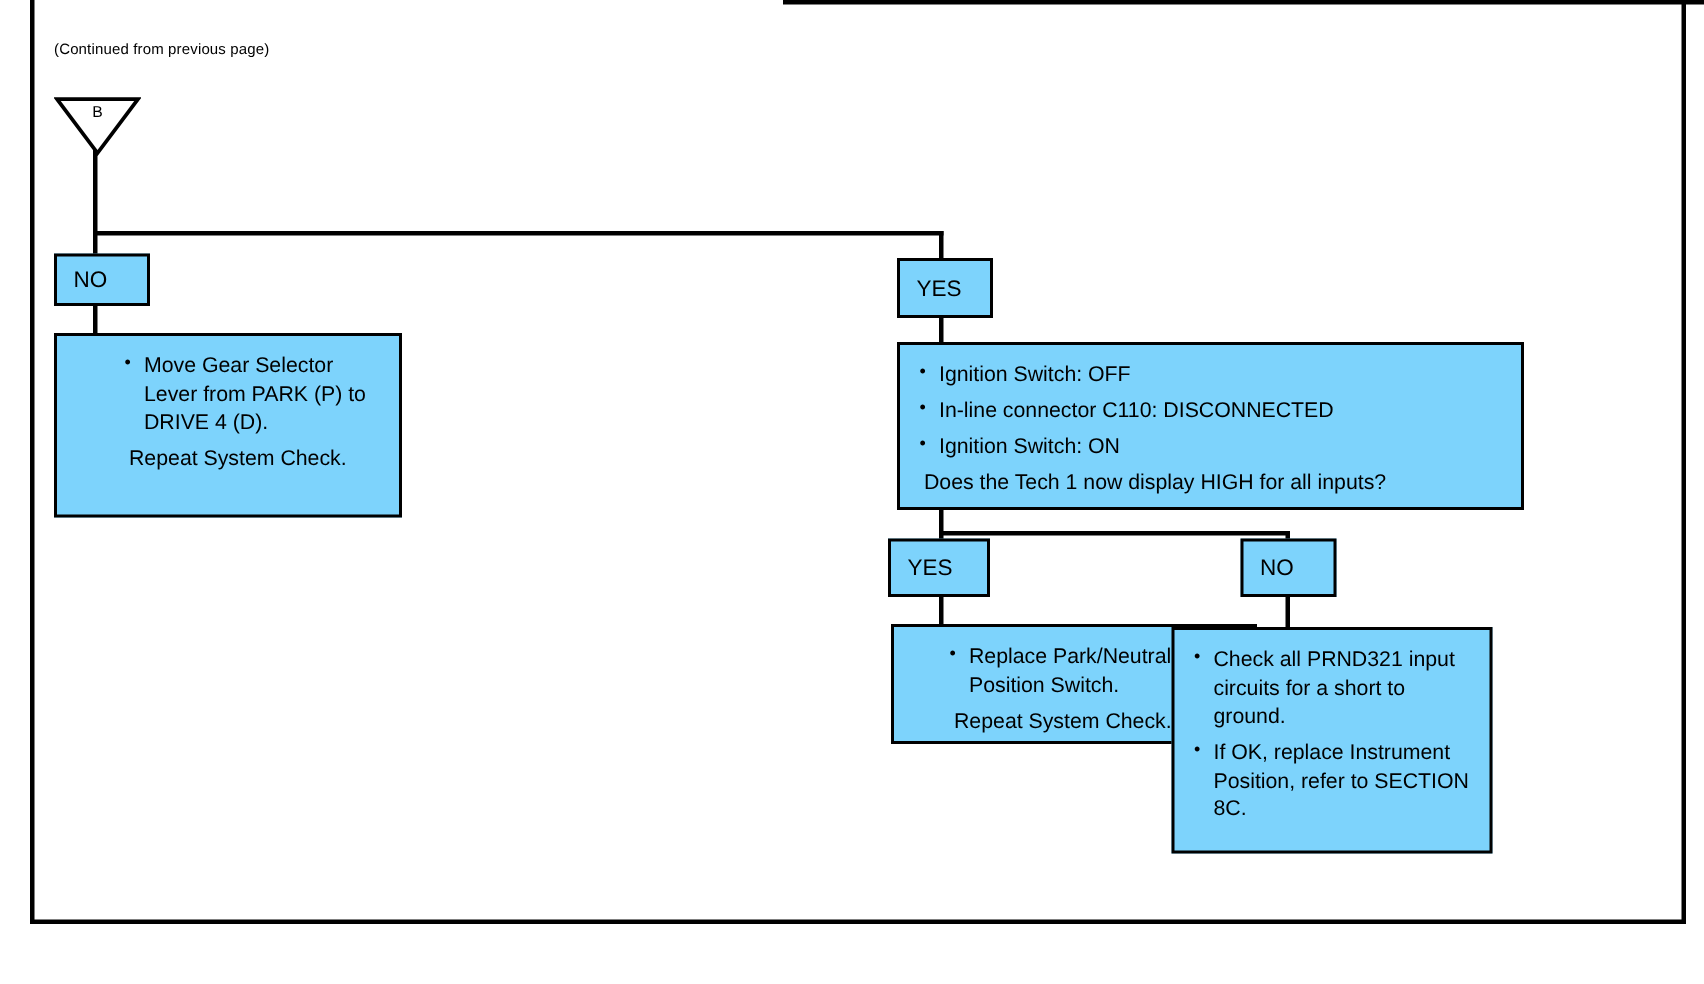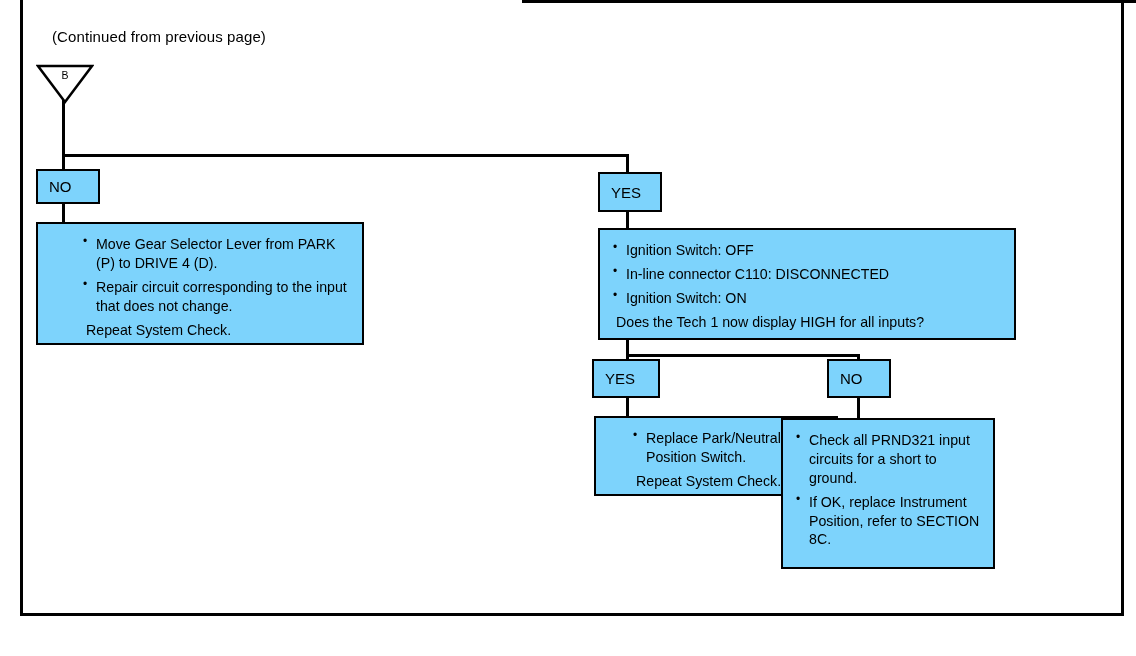--- a/index.html
+++ b/index.html
@@ -47,23 +47,23 @@
     left: 1121px;
     top: 0px;
     width: 3px;
     height: 616px;
     background: #000000;
   }
 
   
   .continued {
     position: absolute;
-    left: 52px;
+    left: 36px;
     top: 28px;
-    font-size: 15px;
+    font-size: 10px;
     letter-spacing: 0.1px;
     white-space: nowrap;
   }
 
   
   .connector {
     position: absolute;
     left: 36px;
     top: 64px;
     width: 58px;
@@ -153,24 +153,23 @@
   <div class="ln" style="left:62px; top:154px; width:3px; height:16px;"></div>
 
   <div class="ln" style="left:626px; top:154px; width:3px; height:18px;"></div>
 
   <div class="box label-box" style="left:36px; top:169px; width:64px; height:35px;">
     <span>NO</span>
   </div>
 
   <div class="ln" style="left:62px; top:204px; width:3px; height:20px;"></div>
 
-  <div class="box content-box" style="left:36px; top:222px; width:328px; height:123px;padding-left:44px;">
+  <div class="box content-box" style="left:36px; top:222px; width:232px; height:123px;padding-left:44px;">
     <ul>
       <li>Move Gear Selector Lever from PARK (P) to DRIVE 4 (D).</li>
-      <li>Repair circuit corresponding to the input that does not change.</li>
     </ul>
     <p class="plain tail">Repeat System Check.</p>
   </div>
 
   <div class="box label-box" style="left:598px; top:172px; width:64px; height:40px;">
     <span>YES</span>
   </div>
 
   <div class="ln" style="left:626px; top:212px; width:3px; height:18px;"></div>
 

